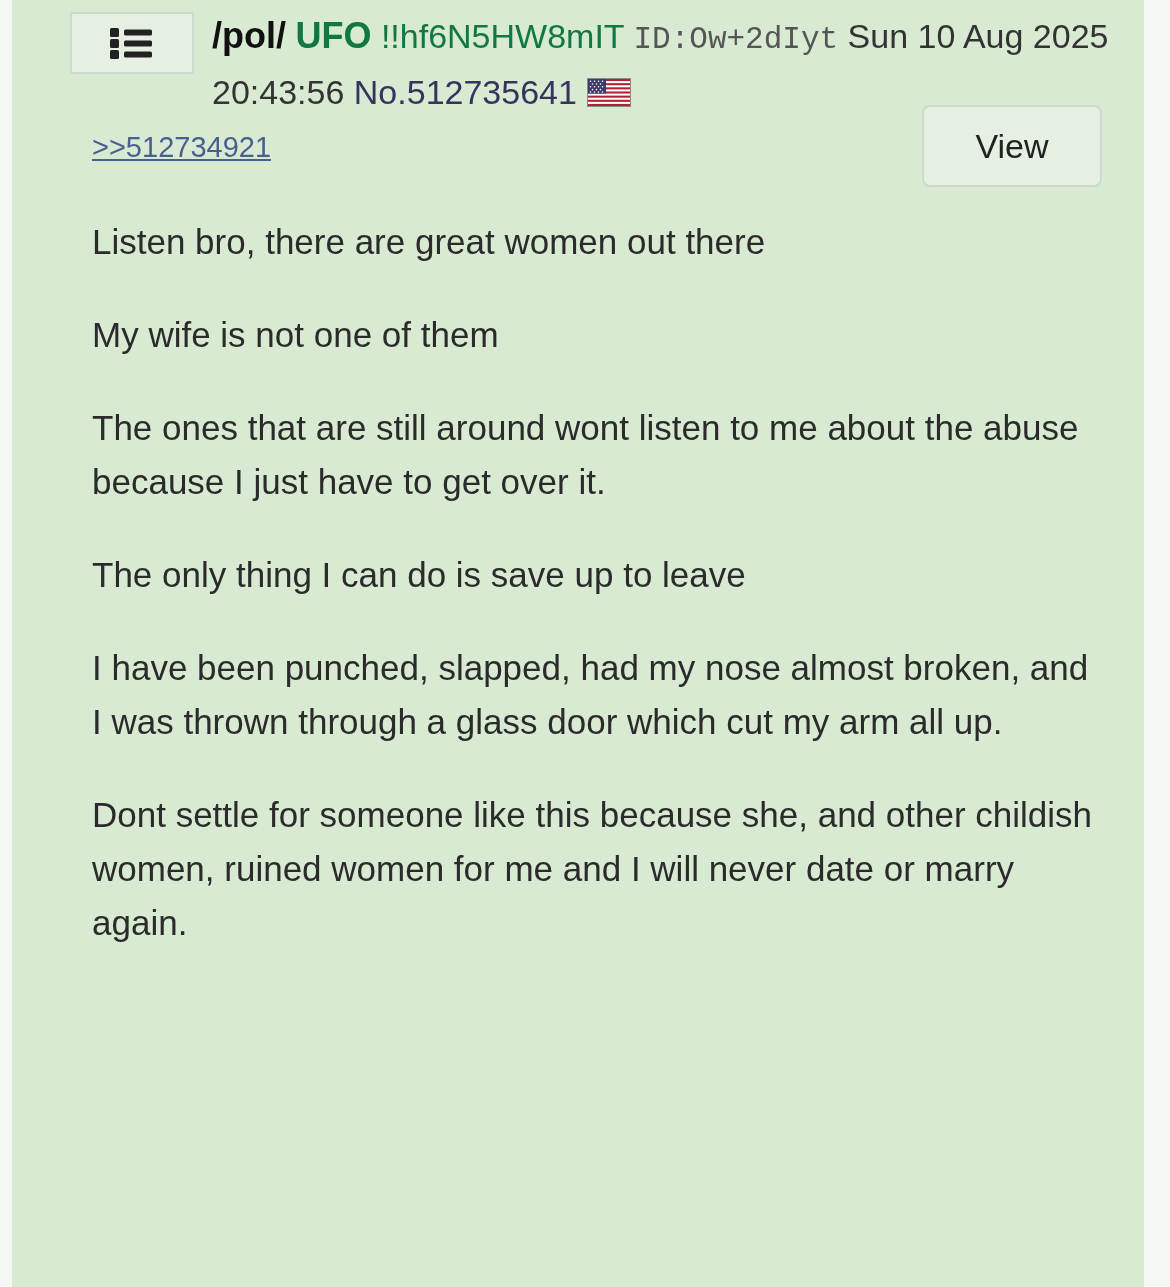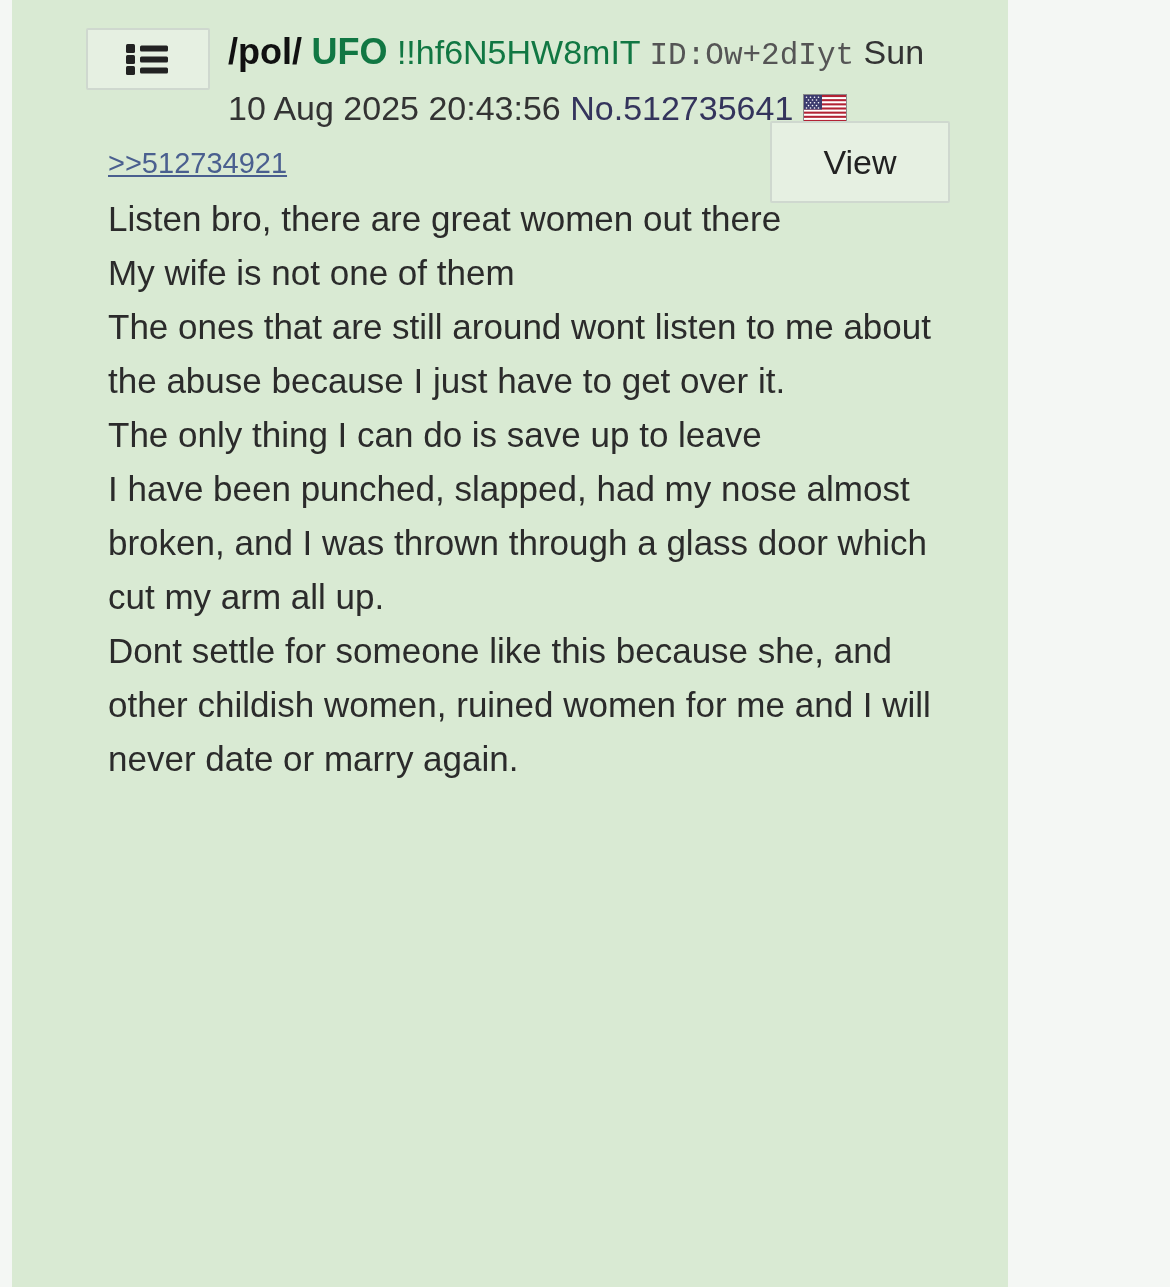--- a/index.html
+++ b/index.html
@@ -10,25 +10,25 @@
     width: 1170px;
     height: 1287px;
     background: #f4f7f4;
     font-family: "Liberation Sans", sans-serif;
     overflow: hidden;
   }
   #post-container {
     position: absolute;
     left: 12px;
     top: 0;
-    width: 996px;
+    width: 1132px;
     min-height: 1287px;
     background: #d9ead3;
     box-sizing: border-box;
-    padding: 16px;
+    padding: 0;
   }
   .left-rail {
     position: absolute;
     left: 0;
     top: 0;
     width: 12px;
     height: 1287px;
     background: #f4f7f4;
   }
   #post-header {
@@ -104,38 +104,39 @@
     width: 180px;
     height: 82px;
     border: 2px solid #cfd8cf;
     background: #e6f0e2;
     box-sizing: border-box;
     display: flex;
     align-items: center;
     justify-content: center;
     font-size: 34px;
     color: #222;
-    border-radius: 2px;
+    border-radius: 8px;
   }
   #post-body {
     padding: 0 52px 0 80px;
     font-size: 35px;
     line-height: 54px;
     color: #2b2b2b;
   }
   .quotelink {
     color: #4a5f8f;
     text-decoration: underline;
     text-decoration-color: #4a5f8f;
     font-size: 29px;
     display: inline-block;
     margin-bottom: 2px;
   }
   .body-line {
     white-space: normal;
+    margin-top: 39px;
   }
 </style>
 </head>
 <body>
 
 <div class="left-rail"></div>
 
 <div id="post-container">
 
   <div id="post-header">

